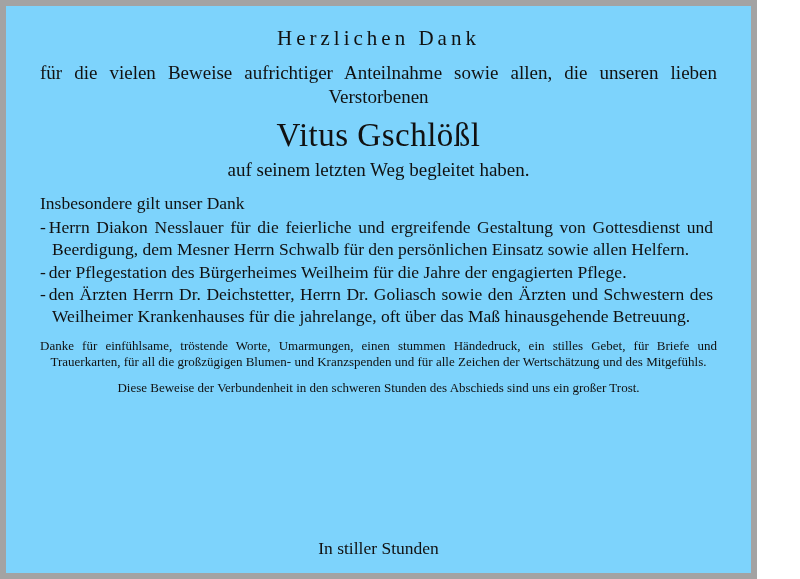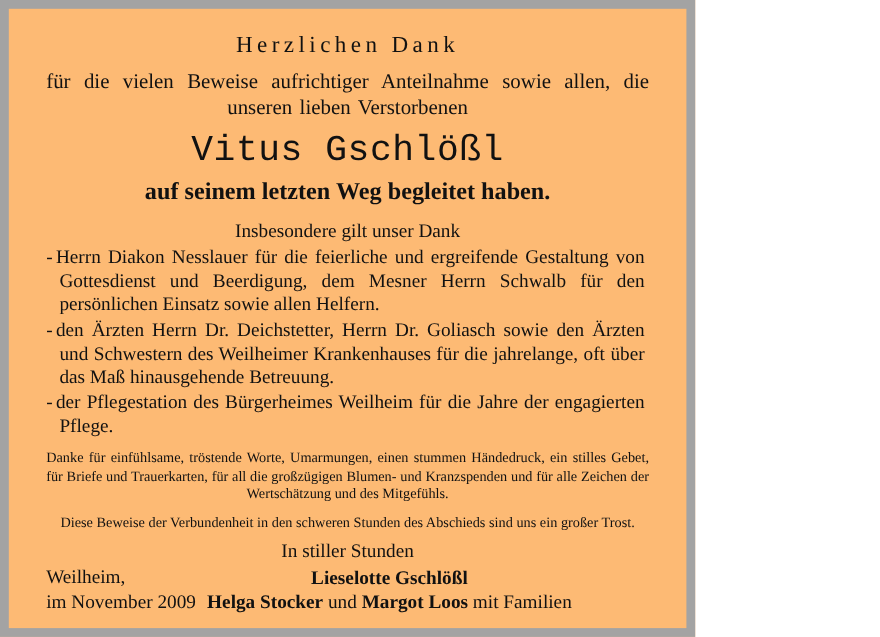--- a/index.html
+++ b/index.html
@@ -10,25 +10,25 @@
   body {
     width: 800px;
     height: 579px;
     font-family: "Liberation Serif", serif;
     color: #111111;
     overflow: hidden;
   }
   .card {
     position: relative;
     box-sizing: border-box;
-    width: 632px;
+    width: 757px;
     height: 579px;
-    border: 8px solid #a3a3a3;
+    border: 6px solid #a3a3a3;
     padding: 16px 34px 10px 34px;
-    background: #fdba74;
+    background: #7dd3fc;
   }
   .heading {
     text-align: center;
     font-size: 21px;
     letter-spacing: 4px;
     margin: 4px 0 10px 0;
     font-family: "Liberation Serif", serif;
   }
   .intro {
     text-align: justify;
@@ -37,33 +37,31 @@
     line-height: 1.28;
     margin: 0 0 6px 0;
     word-spacing: 2px;
   }
   .name {
     text-align: center;
     font-size: 33px;
     line-height: 1.18;
     margin: 6px 0 4px 0;
     letter-spacing: 0.5px;
-    font-family: Liberation Mono, monospace;
   }
   .subline {
     text-align: center;
-    font-size: 22px;
+    font-size: 19px;
     margin: 0 0 12px 0;
     line-height: 1.2;
-    font-weight: bold;
   }
   .thanks-lead {
     font-size: 17.5px;
     margin: 0 0 3px 0;
-    text-align: center;
+    text-align: left;
   }
   ul.thanks-list {
     list-style: none;
     margin: 0 4px 10px 0;
     padding: 0;
   }
   ul.thanks-list li {
     font-size: 17.5px;
     line-height: 1.24;
     text-align: justify;
@@ -131,36 +129,25 @@
   <div class="intro">für die vielen Beweise aufrichtiger Anteilnahme sowie allen, die unseren lieben Verstorbenen</div>
 
   <div class="name">Vitus Gschlößl</div>
 
   <div class="subline">auf seinem letzten Weg begleitet haben.</div>
 
   <div class="thanks-lead">Insbesondere gilt unser Dank</div>
 
   <ul class="thanks-list">
     <li><span class="dash">-</span><span>Herrn Diakon Nesslauer für die feierliche und ergreifende Gestaltung von Gottesdienst und Beerdigung, dem Mesner Herrn Schwalb für den persönlichen Einsatz sowie allen Helfern.</span></li>
+    <li><span class="dash">-</span><span>der Pflegestation des Bürgerheimes Weilheim für die Jahre der engagierten Pflege.</span></li>
     <li><span class="dash">-</span><span>den Ärzten Herrn Dr. Deichstetter, Herrn Dr. Goliasch sowie den Ärzten und Schwestern des Weilheimer Krankenhauses für die jahrelange, oft über das Maß hinausgehende Betreuung.</span></li>
-    <li><span class="dash">-</span><span>der Pflegestation des Bürgerheimes Weilheim für die Jahre der engagierten Pflege.</span></li>
   </ul>
 
   <div class="para">Danke für einfühlsame, tröstende Worte, Umarmungen, einen stummen Händedruck, ein stilles Gebet, für Briefe und Trauerkarten, für all die großzügigen Blumen- und Kranzspenden und für alle Zeichen der Wertschätzung und des Mitgefühls.</div>
 
   <div class="para last">Diese Beweise der Verbundenheit in den schweren Stunden des Abschieds sind uns ein großer Trost.</div>
 
   <div class="footer">
     <div class="in-trauer">In stiller Stunden</div>
-    <div class="footer-row">
-      <div class="place-block">
-        <div>Weilheim,</div>
-        <div>im November 2009</div>
-      </div>
-      <div class="names-block">
-        <div class="bold">Lieselotte Gschlößl</div>
-        <div><span class="bold">Helga Stocker</span><span> und </span><span class="bold">Margot Loos</span><span> mit Familien</span></div>
-      </div>
-      <div class="spacer-right"></div>
-    </div>
   </div>
 
 </div>
 
 </body></html>

